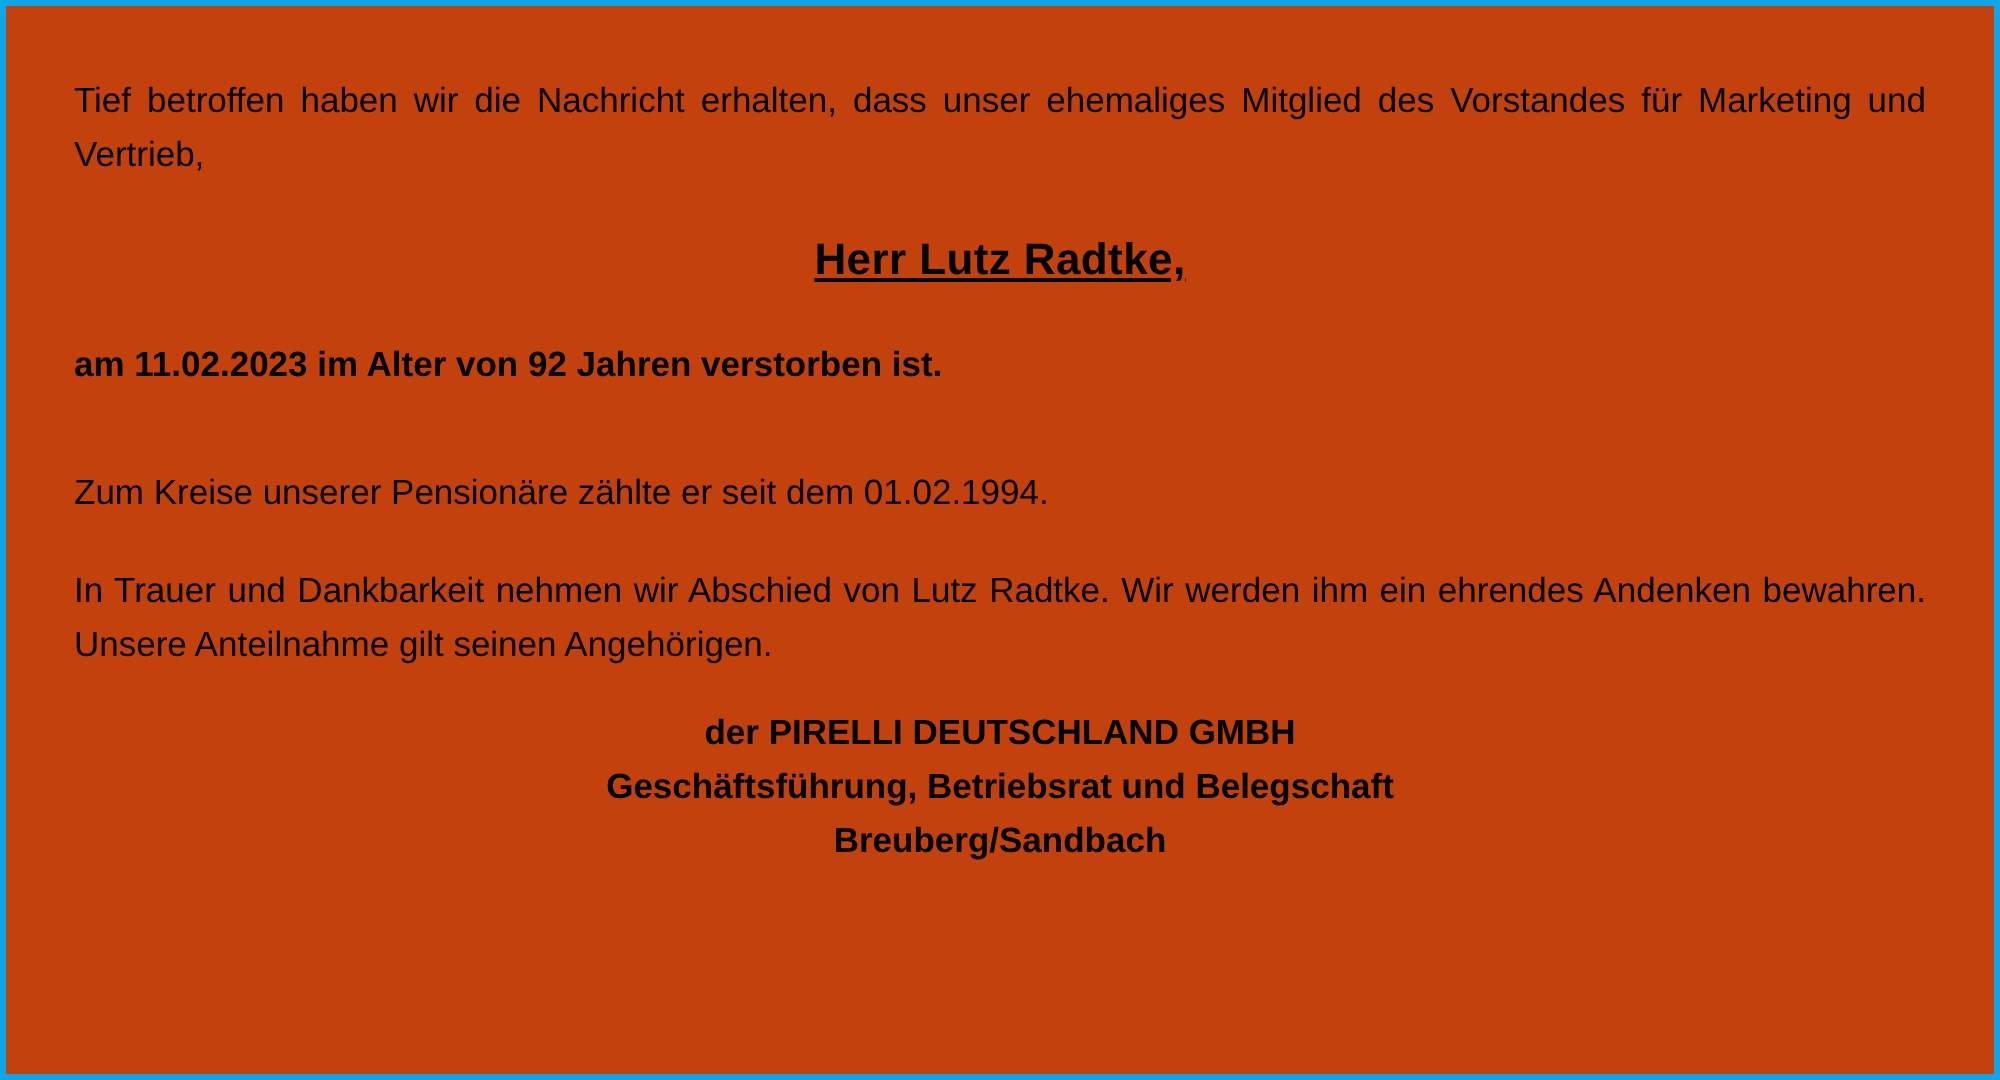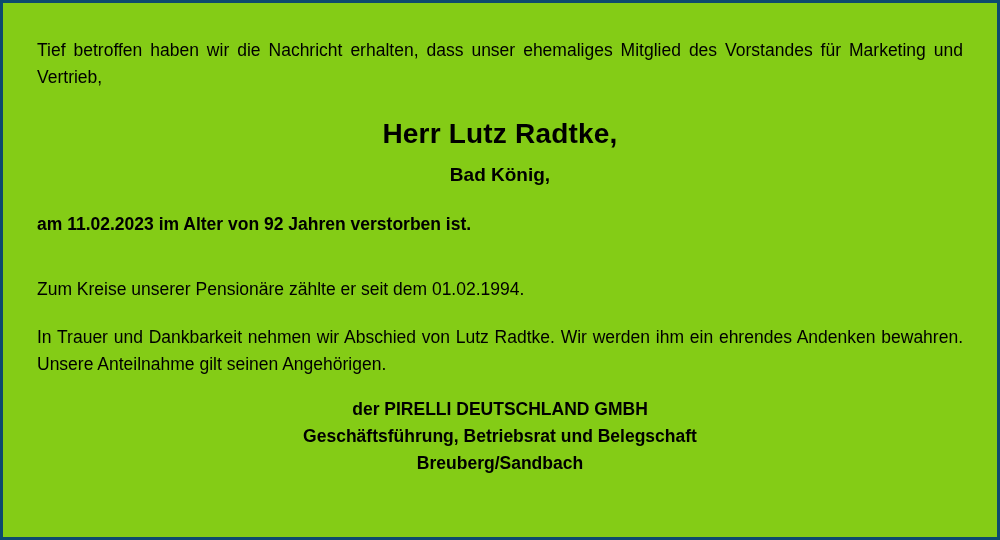--- a/index.html
+++ b/index.html
@@ -11,47 +11,48 @@
     width: 1000px;
     height: 540px;
     font-family: "Liberation Sans", sans-serif;
     color: #000000;
   }
   .obituary {
     position: relative;
     box-sizing: border-box;
     width: 1000px;
     height: 540px;
-    background: #84cc16;
-    border: 3px solid #0c4a6e;
+    background: #c2410c;
+    border: 3px solid #0ea5e9;
     padding: 34px 34px 27px 34px;
   }
   .para {
     font-size: 17.5px;
     line-height: 1.52;
     text-align: justify;
     margin: 0;
     color: #000000;
   }
   .para.noj {
     text-align: left;
   }
   .intro {
     margin-bottom: 26px;
   }
   .name-block {
     text-align: center;
     margin: 0 0 24px 0;
   }
   .name-main {
-    font-size: 28px;
+    font-size: 22px;
     font-weight: bold;
     letter-spacing: 0.2px;
     line-height: 1.3;
     margin: 0 0 10px 0;
+    text-decoration: underline;
   }
   .name-city {
     font-size: 19px;
     font-weight: bold;
     line-height: 1.3;
     margin: 0;
   }
   .death-line {
     margin: 0 0 38px 0;
     font-weight: bold;
@@ -77,21 +78,20 @@
 </style>
 </head>
 <body>
 
 <div class="obituary">
 
   <p class="para intro">Tief betroffen haben wir die Nachricht erhalten, dass unser ehemaliges Mitglied des Vorstandes für Marketing und Vertrieb,</p>
 
   <div class="name-block">
     <div class="name-main">Herr Lutz Radtke,</div>
-    <div class="name-city">Bad König,</div>
   </div>
 
   <p class="para noj death-line">am 11.02.2023 im Alter von 92 Jahren verstorben ist.</p>
 
 
   <p class="para noj pension">Zum Kreise unserer Pensionäre zählte er seit dem 01.02.1994.</p>
 
   <p class="para mourning">In Trauer und Dankbarkeit nehmen wir Abschied von Lutz Radtke. Wir werden ihm ein ehrendes Andenken bewahren. Unsere Anteilnahme gilt seinen Angehörigen.</p>
 
   <div class="signature">

